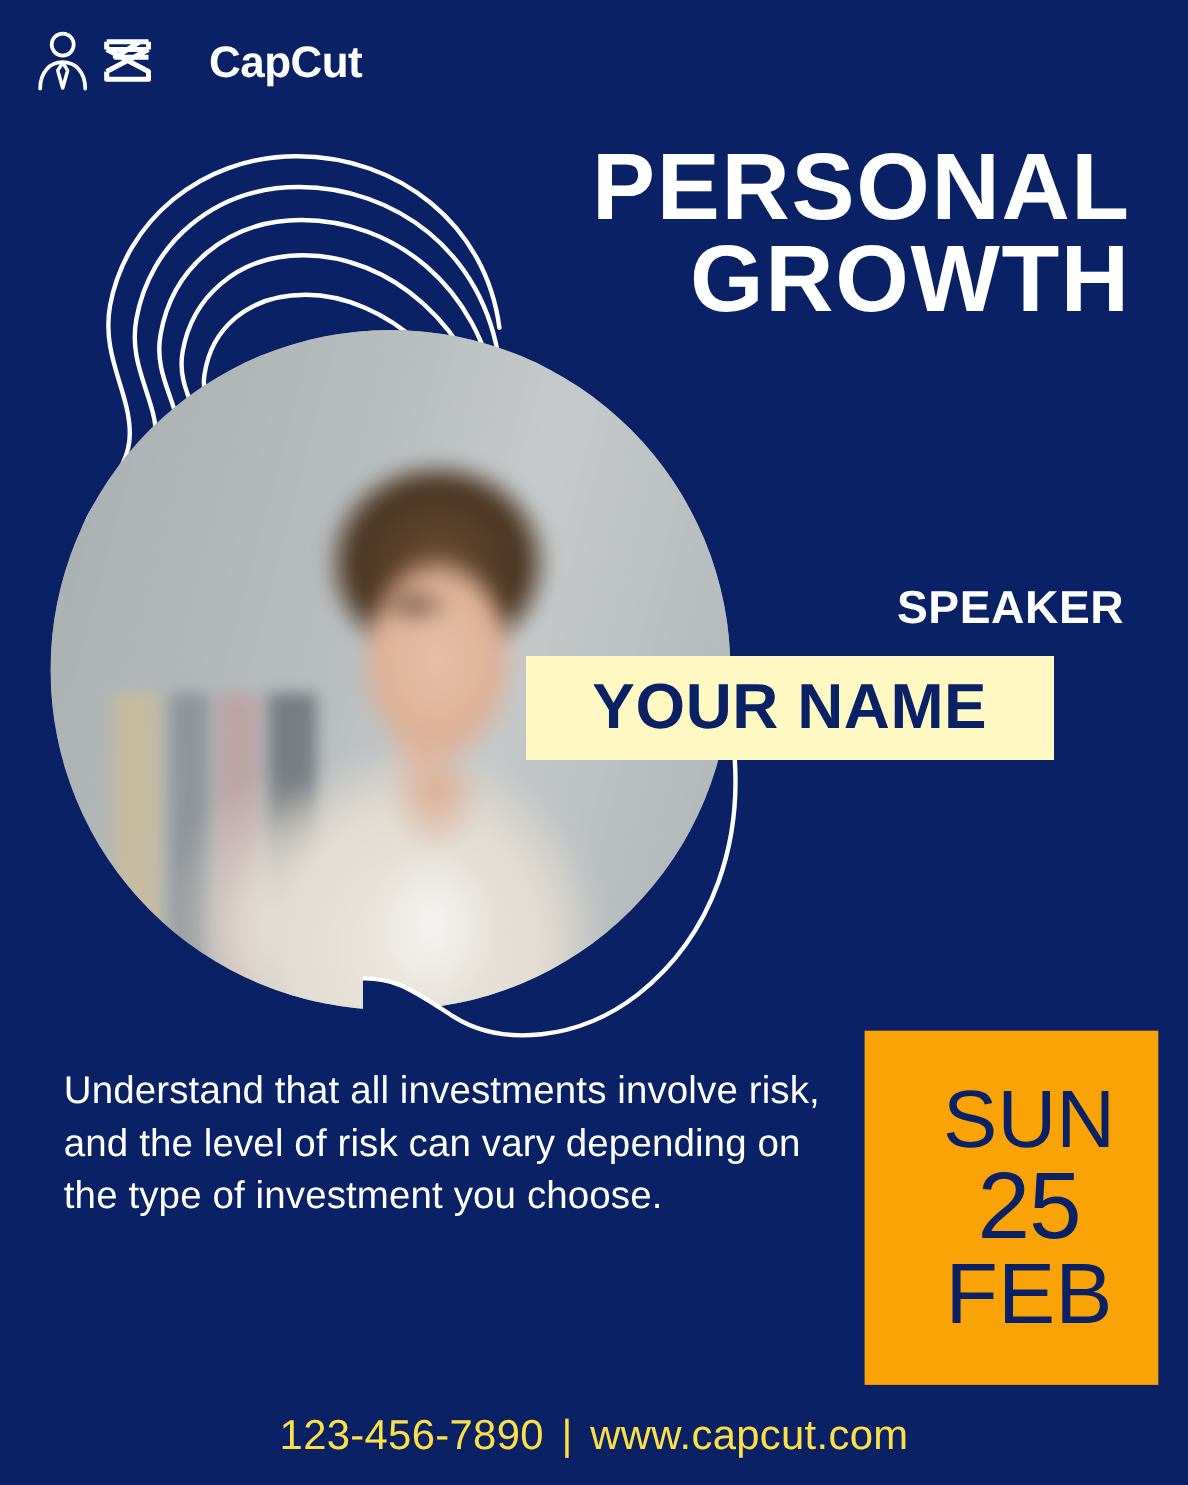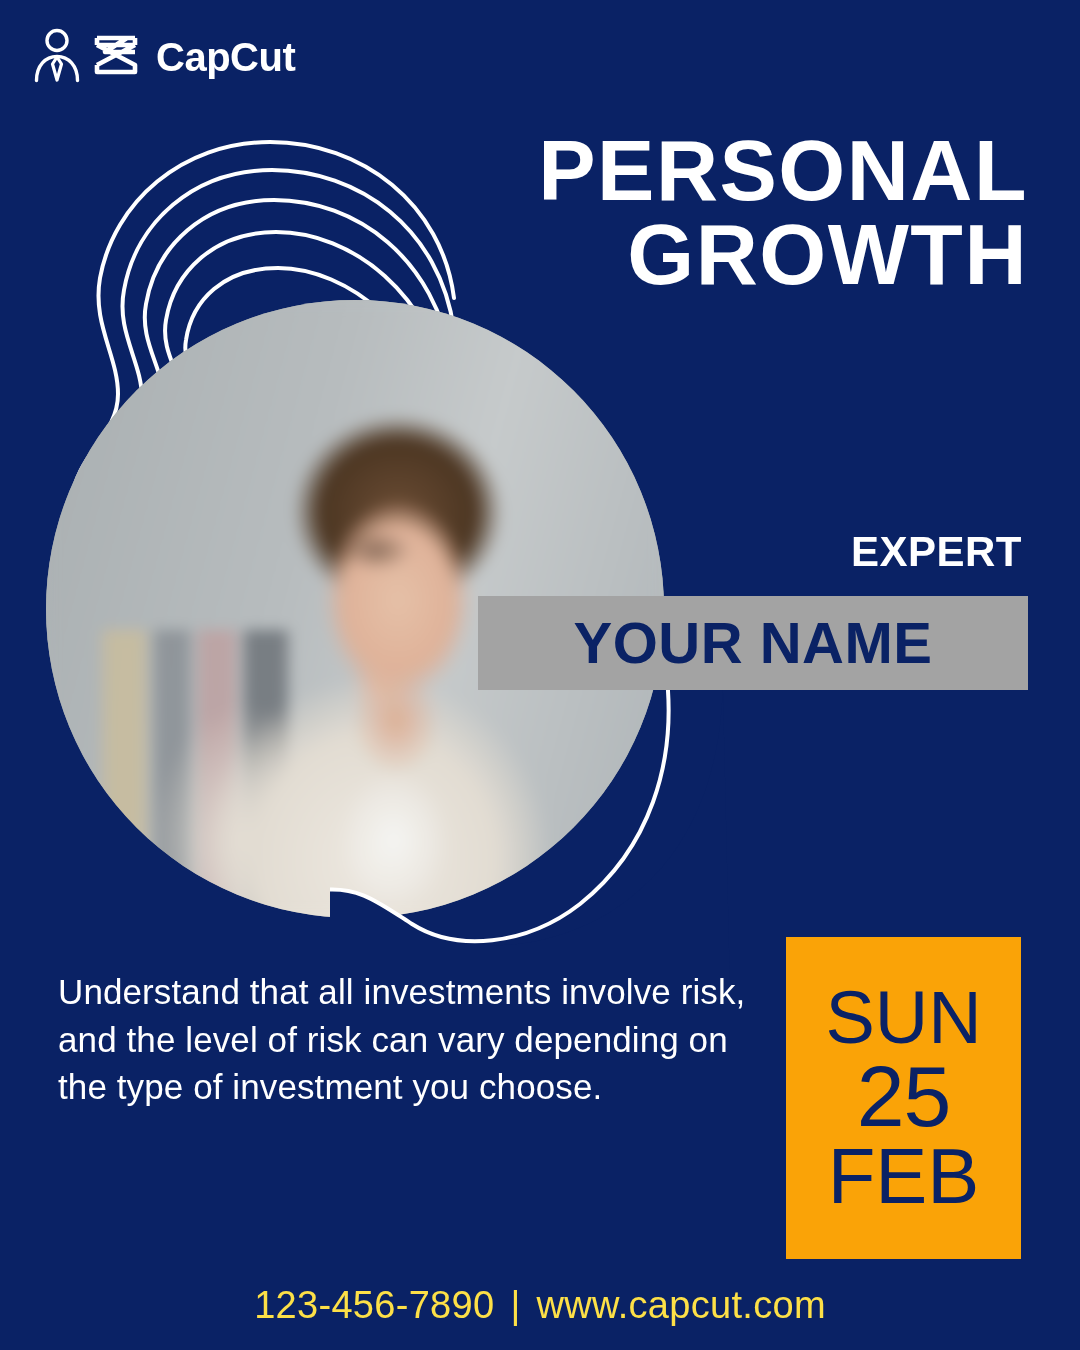--- a/index.html
+++ b/index.html
@@ -30,20 +30,21 @@
   }
   .brand-person-icon { display: block; }
   .brand-cut-icon { display: block; }
   .brand-word {
     color: #FFFFFF;
     font-size: 40px;
     font-weight: 700;
     letter-spacing: -0.5px;
     line-height: 1;
     white-space: nowrap;
+    margin-left: 34px;
   }
 
   
   .swirl-deco {
     position: absolute;
     left: 22px;
     top: 118px;
     width: 440px;
     height: 470px;
     pointer-events: none;
@@ -141,23 +142,23 @@
     font-size: 42px;
     font-weight: 700;
     letter-spacing: 0.5px;
     line-height: 1;
     text-align: right;
   }
   .speaker-name-band {
     position: absolute;
     left: 478px;
     top: 596px;
-    width: 550px;
+    width: 480px;
     height: 94px;
-    background: #a3a3a3;
+    background: #fef9c3;
     display: flex;
     align-items: center;
     justify-content: center;
   }
   .speaker-name {
     color: #0A2265;
     font-size: 58px;
     font-weight: 700;
     letter-spacing: 0.5px;
     line-height: 1;
@@ -195,20 +196,21 @@
     left: 786px;
     top: 937px;
     width: 235px;
     height: 322px;
     background: #FAA307;
     display: flex;
     flex-direction: column;
     align-items: center;
     justify-content: center;
     color: #0A2265;
+    padding-left: 32px;
   }
   .date-weekday {
     font-size: 74px;
     font-weight: 300;
     line-height: 0.95;
     letter-spacing: 0px;
   }
   .date-day {
     font-size: 86px;
     font-weight: 400;
@@ -315,21 +317,21 @@
                C 240 256, 150 270, 92 238
                C 54 217, 30 196, -10 200
                L -10 300 L 400 300 Z" fill="#0A2265"></path>
       <path d="M336 -20
                C 348 74, 318 160, 250 214
                C 196 256, 126 262, 82 234
                C 48 212, 28 196, -8 200" stroke="#FFFFFF" stroke-width="4" fill="none" stroke-linecap="round"></path>
     </svg>
   </div>
 
-  <div class="speaker-kicker">EXPERT</div>
+  <div class="speaker-kicker">SPEAKER</div>
 
   <div class="speaker-name-band">
     <span class="speaker-name">YOUR NAME</span>
   </div>
 
 
   <div class="body-copy">Understand that all investments involve risk, and the level of risk can vary depending on the type of investment you choose.</div>
 
   <div class="date-card">
     <div class="date-weekday">SUN</div>

